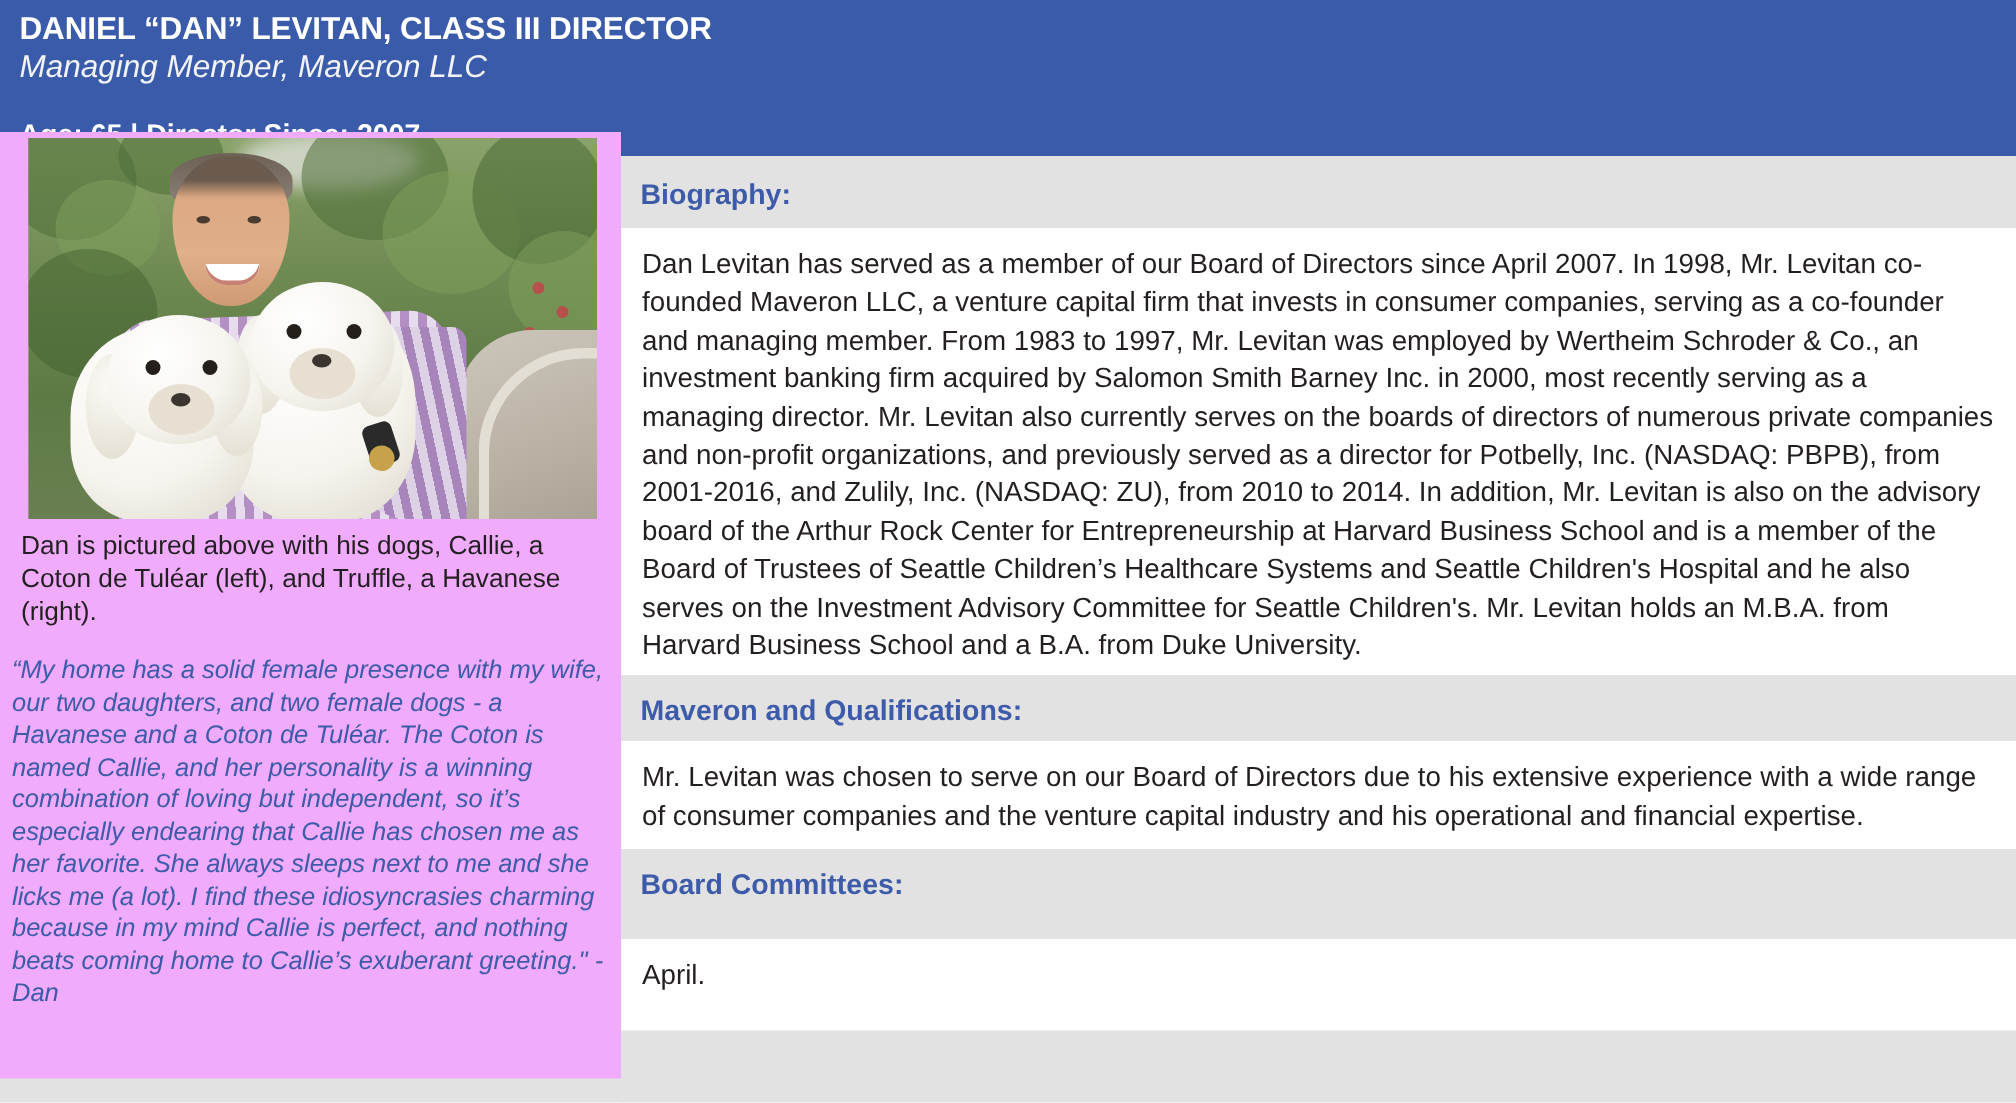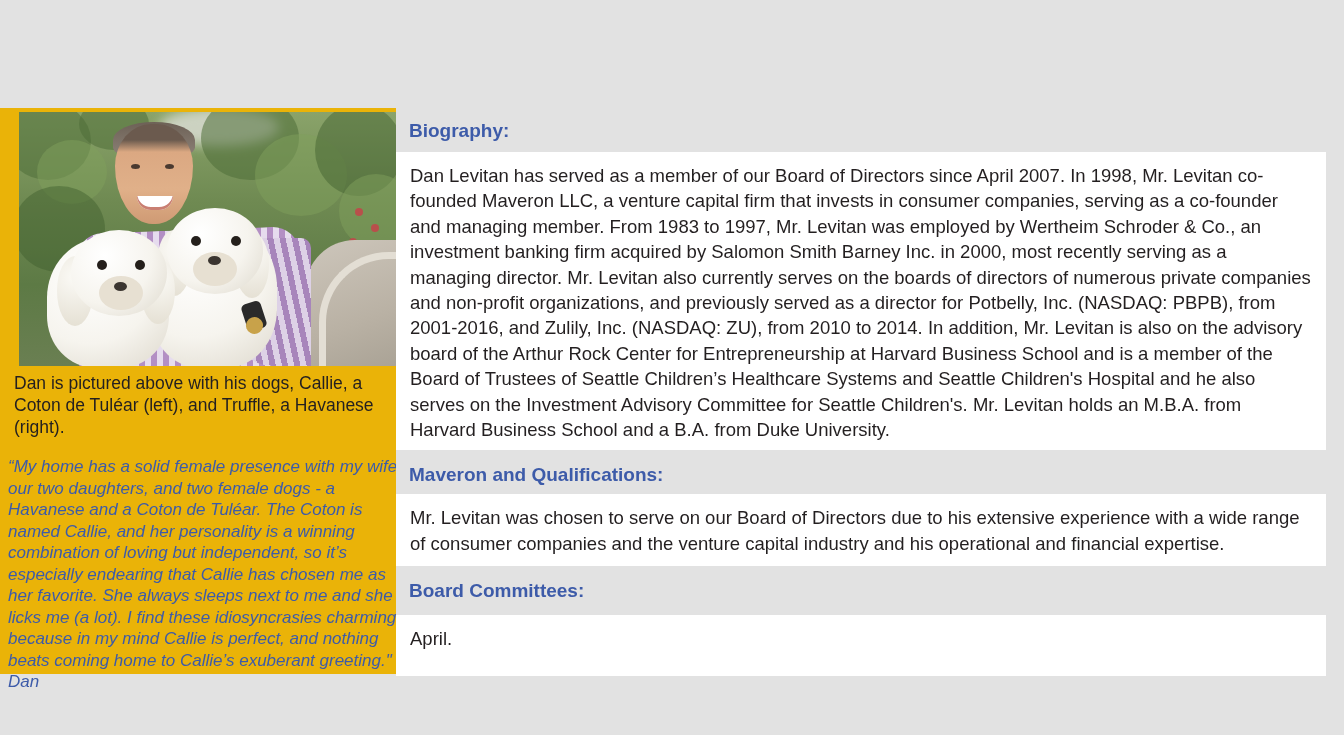--- a/index.html
+++ b/index.html
@@ -52,24 +52,24 @@
     font-weight: bold;
     color: #ffffff;
     line-height: 22px;
     white-space: nowrap;
   }
 
   
   .left-col {
     position: absolute;
     left: 0;
-    top: 108px;
+    top: 88px;
     width: 414px;
-    height: 566px;
-    background: #eab308;
+    height: 631px;
+    background: #f0abfc;
   }
   .photo-frame {
     position: absolute;
     left: 19px;
     top: 4px;
     width: 379px;
     height: 254px;
     overflow: hidden;
     background: #6d7f55;
   }
@@ -212,21 +212,21 @@
     font-size: 17px;
     line-height: 21.5px;
     font-style: italic;
     font-weight: normal;
     color: #3D5BA9;
   }
 
   
   .right-col {
     position: absolute;
-    left: 396px;
+    left: 414px;
     top: 104px;
     width: 930px;
     height: 631px;
     background: #e2e2e2;
   }
   .section-label {
     color: #3D5BA9;
     font-size: 19px;
     font-weight: bold;
     padding: 15px 0 10px 13px;
@@ -236,28 +236,33 @@
     background: #ffffff;
     margin-left: 0;
     padding: 11px 14px 10px 14px;
     font-size: 18.5px;
     line-height: 25.4px;
     color: #231f20;
   }
   .sec-bio .section-label { padding-top: 16px; }
   .sec-bio .section-body { padding-bottom: 8px; }
   .sec-skills .section-label { padding-top: 14px; padding-bottom: 8px; }
-  .sec-committees .section-label { padding-top: 14px; padding-bottom: 13px; }
+  .sec-committees .section-label { padding-top: 14px; padding-bottom: 24px; }
   .sec-committees .section-body { padding-bottom: 24px; }
 </style>
 </head>
 <body>
 
 <div class="page">
 
+  <div class="header">
+    <div class="header-name">DANIEL “DAN” LEVITAN, CLASS III DIRECTOR</div>
+    <div class="header-role">Managing Member, Maveron LLC</div>
+    <div class="header-meta">Age: 65  |  Director Since: 2007</div>
+  </div>
 
   <div class="left-col">
 
     <div class="photo-frame">
       <div class="photo">
         <div class="sky"></div>
         <div class="leaf" style="left:-14px;top:-10px;width:86px;height:78px;"></div>
         <div class="leaf leaf2" style="left:18px;top:28px;width:70px;height:64px;"></div>
         <div class="leaf leaf3" style="left:-6px;top:74px;width:92px;height:86px;"></div>
         <div class="leaf" style="left:182px;top:-16px;width:98px;height:84px;"></div>

